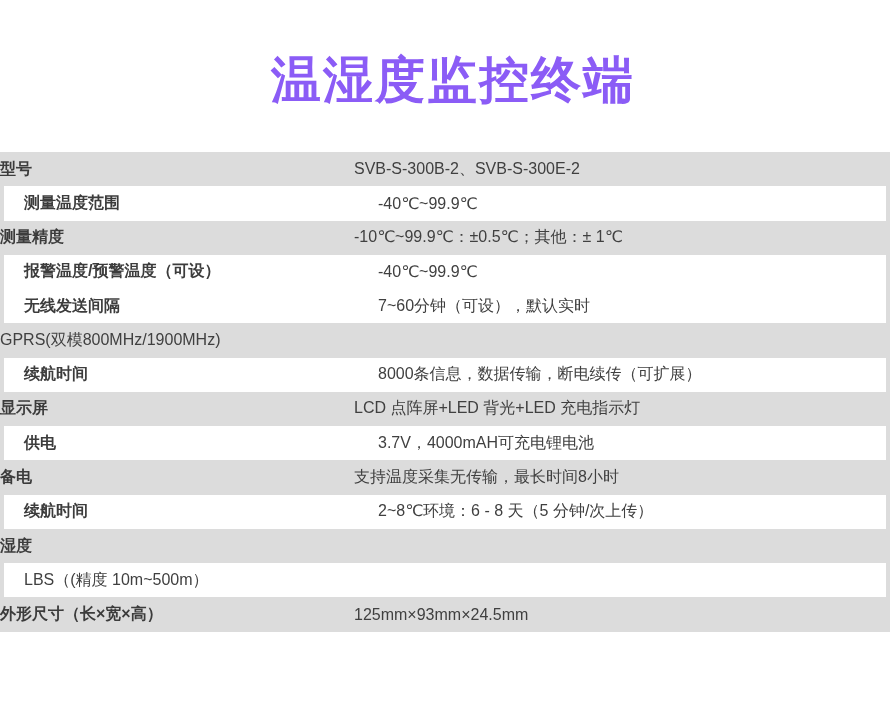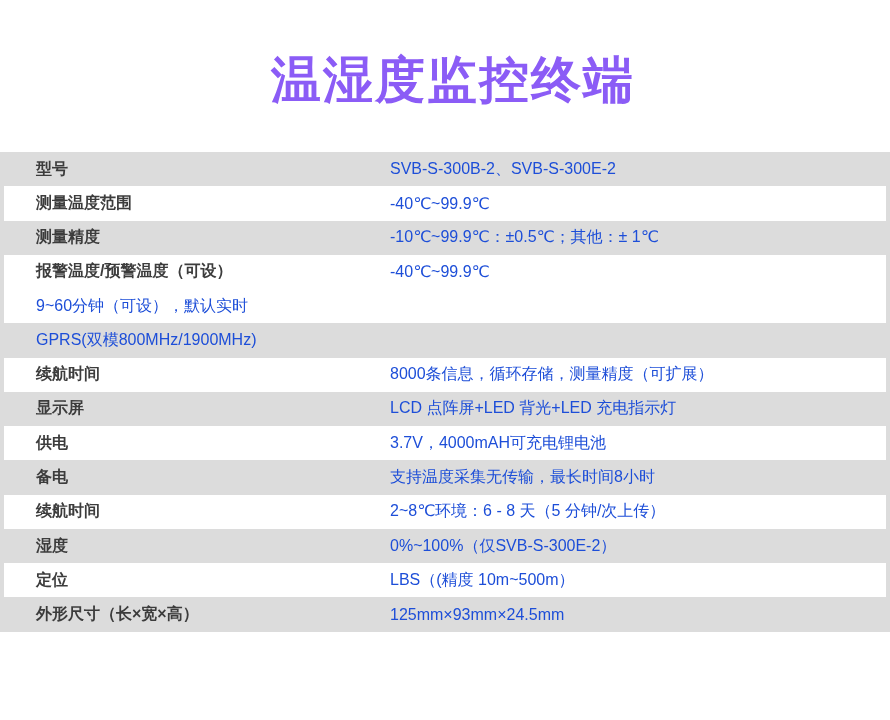--- a/index.html
+++ b/index.html
@@ -36,38 +36,37 @@
   .row {
     box-sizing: border-box;
     height: 34.28px;
     display: flex;
     align-items: center;
     font-size: 16px;
     color: #414141;
   }
   .row.gray {
     background: #dcdcdc;
-    padding-left: 36px;
   }
   .row.white {
     background: #ffffff;
     border-left: 4px solid #dcdcdc;
     border-right: 4px solid #dcdcdc;
-    padding-left: 32px;
+    padding-left: 20px;
   }
   .row .label {
     font-weight: bold;
     width: 354px;
     flex: 0 0 354px;
     color: #3c3c3c;
     white-space: nowrap;
   }
   .row .value {
     flex: 1 1 auto;
-    color: #1d4ed8;
+    color: #404040;
     white-space: nowrap;
   }
 </style>
 </head>
 <body>
 
 <div class="page">
   <div class="title" style="color: #8b5cf6; margin-left: 8px;">温湿度监控终端</div>
 
   <div class="spec-table" id="spec-table">
@@ -86,30 +85,31 @@
     <span class="value">-10℃~99.9℃：±0.5℃；其他：± 1℃</span>
   </div>
 
   <div class="row white">
     <span class="label">报警温度/预警温度（可设）</span>
     <span class="value">-40℃~99.9℃</span>
   </div>
 
 
   <div class="row white">
-    <span class="value">9~60分钟（可设），默认实时</span>
+    <span class="label">无线发送间隔</span>
+    <span class="value">7~60分钟（可设），默认实时</span>
   </div>
 
   <div class="row gray">
     <span class="value">GPRS(双模800MHz/1900MHz)</span>
   </div>
 
   <div class="row white">
     <span class="label">续航时间</span>
-    <span class="value">8000条信息，循环存储，测量精度（可扩展）</span>
+    <span class="value">8000条信息，数据传输，断电续传（可扩展）</span>
   </div>
 
   <div class="row gray">
     <span class="label">显示屏</span>
     <span class="value">LCD 点阵屏+LED 背光+LED 充电指示灯</span>
   </div>
 
   <div class="row white">
     <span class="label">供电</span>
     <span class="value">3.7V，4000mAH可充电锂电池</span>
@@ -120,25 +120,23 @@
     <span class="value">支持温度采集无传输，最长时间8小时</span>
   </div>
 
   <div class="row white">
     <span class="label">续航时间</span>
     <span class="value">2~8℃环境：6 - 8 天（5 分钟/次上传）</span>
   </div>
 
   <div class="row gray">
     <span class="label">湿度</span>
-    <span class="value">0%~100%（仅SVB-S-300E-2）</span>
   </div>
 
   <div class="row white">
-    <span class="label">定位</span>
     <span class="value">LBS（(精度 10m~500m）</span>
   </div>
 
   <div class="row gray">
     <span class="label">外形尺寸（长×宽×高）</span>
     <span class="value">125mm×93mm×24.5mm</span>
   </div>
 </div>
 </div>
 

